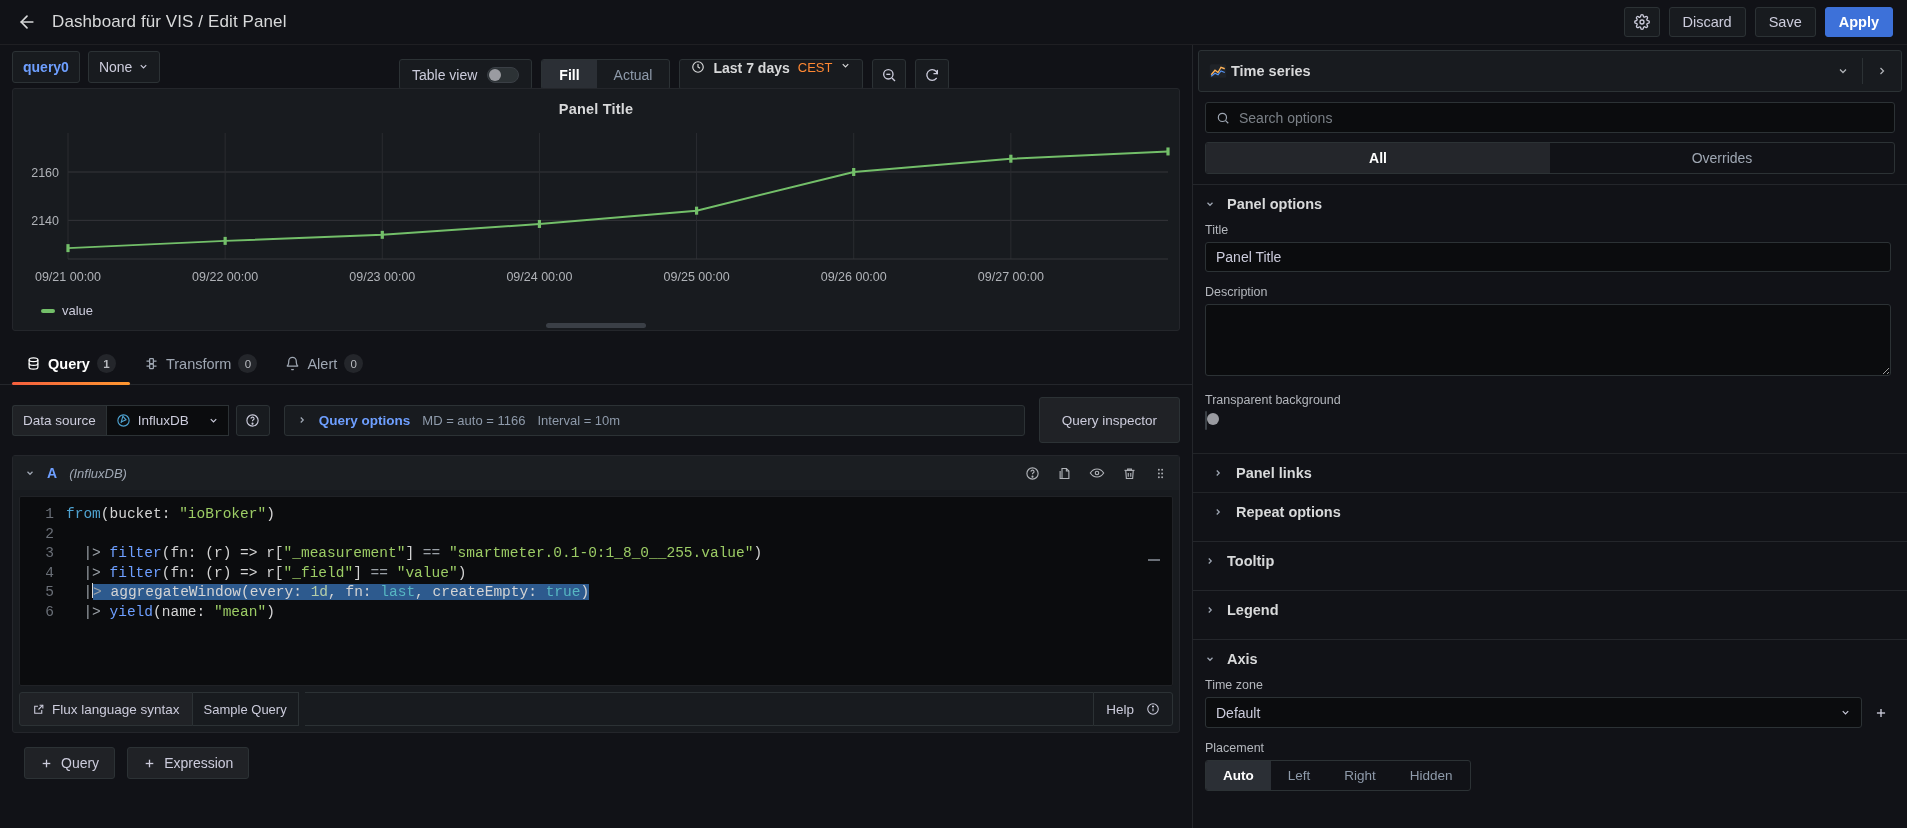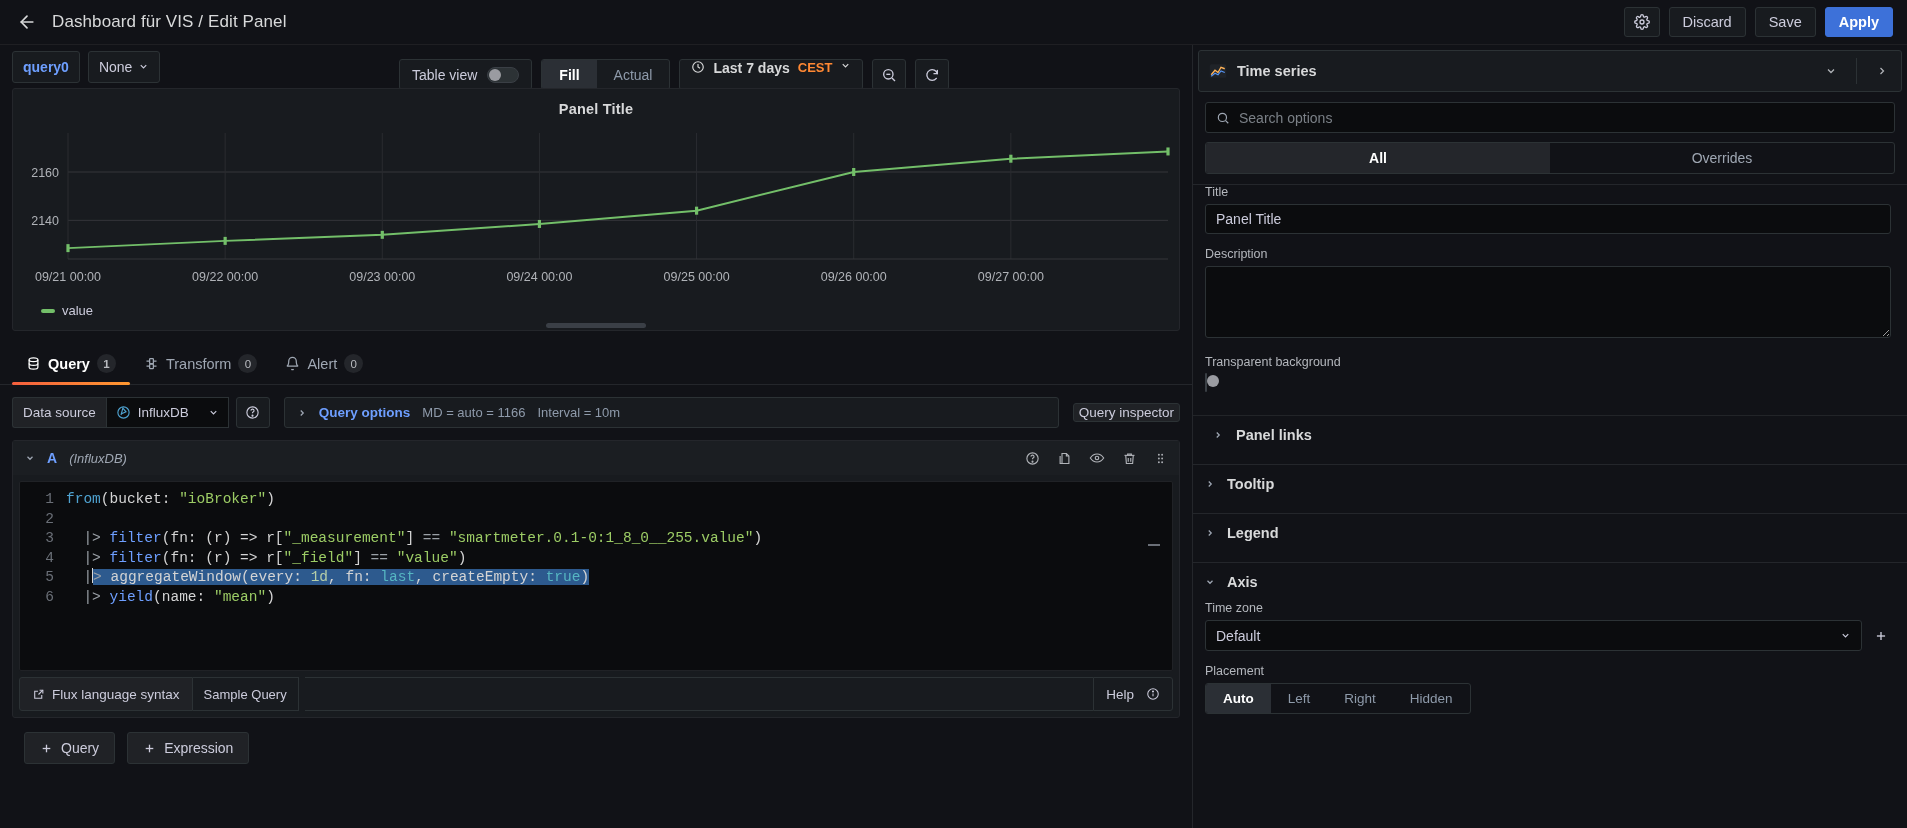--- a/index.html
+++ b/index.html
@@ -82,21 +82,21 @@
   .radio-item {
     padding: 0 17px; display: flex; align-items: center; font-size: 14px; cursor: pointer;
     color: #8e9aaa;
   }
   .radio-item.active { background: #2b2f35; color: #ffffff; font-weight: 700; }
   .timepicker {
     height: 31px; border: 1px solid #2c3235; border-radius: 3px; background: #181b1f;
     display: flex; align-items: flex-start; gap: 8px; padding: 0 11px; font-size: 14px;
     cursor: pointer; color: #d8d9da; font-weight: 600;
   }
-  .tz { color: #ff8833; font-weight: 700; font-size: 13px; }
+  .tz { color: #ff8833; font-weight: 400; font-size: 13px; }
   .sq-btn {
     width: 34px; height: 31px; border: 1px solid #2c3235; border-radius: 3px; background: #181b1f;
     display: flex; align-items: center; justify-content: center; cursor: pointer; color:#ccccdc;
   }
 
   
   .panel-wrap { padding: 0 12px; flex: 0 0 auto; }
   .panel {
     background: #181b1f; border: 1px solid #24262b; border-radius: 3px;
     height: 243px; position: relative; overflow: hidden;
@@ -145,21 +145,21 @@
     background: #0b0c0e; border: 1px solid #2c3235; font-size: 13.5px; color: #ccccdc; cursor: pointer;
   }
   .qopts-expand {
     flex: 1 1 auto; height: 31px; background: #181b1f; border: 1px solid #2c3235;
     display: flex; align-items: center; gap: 12px; padding: 0 12px; margin-left: 7px;
     border-radius: 3px; font-size: 13.5px;
   }
   .qo-link { color: #6e9fff; font-weight: 600; cursor: pointer; }
   .qo-meta { color: #8e9aaa; font-size: 13px; }
   .qinspect {
-    height: 19px; padding: 0 5px; background: #202226; border: 1px solid #2c3235;
+    height: 46px; padding: 0 22px; background: #202226; border: 1px solid #2c3235;
     border-radius: 3px; display: flex; align-items: center; font-size: 13.5px; cursor: pointer;
     color: #ccccdc; margin-left: 7px;
   }
 
   
   .qeditor-wrap { padding: 12px 12px 0 12px; flex: 1 1 auto; min-height: 0; }
   .qeditor { background: #181b1f; border: 1px solid #24262b; border-radius: 3px; }
   .qe-head {
     height: 34px; display: flex; align-items: center; padding: 0 12px; gap: 12px;
     background: #1b1e22;
@@ -208,21 +208,21 @@
   }
   .add-row { display: flex; gap: 12px; padding: 14px 12px 12px 12px; }
   .add-btn {
     height: 32px; padding: 0 15px; display: flex; align-items: center; gap: 8px;
     background: #202226; border: 1px solid #2c3235; border-radius: 3px; cursor: pointer;
     font-size: 14px; color: #ccccdc;
   }
 
   
   .viz-picker {
-    height: 42px; flex: 0 0 42px; display: flex; align-items: center; gap: 10px;
+    height: 42px; flex: 0 0 42px; display: flex; align-items: center; gap: 4px;
     padding: 0 4px 0 10px; border-bottom: 1px solid #24262b; background:#181b1f;
     margin: 5px 5px 0 5px; border:1px solid #2c3235; border-radius:3px;
   }
   .viz-name { font-size: 14.5px; color: #d8d9da; font-weight: 600; }
   .viz-spacer { flex: 1 1 auto; }
   .viz-chev { width: 30px; height: 34px; display:flex; align-items:center; justify-content:center; cursor:pointer; color:#b0b3b8;}
   .viz-divider { width:1px; height: 26px; background:#2c3235; }
   .options-scroll { flex: 1 1 auto; overflow: hidden; padding: 0; }
   .search-box {
     margin: 10px 12px 0 12px; height: 31px; background: #0b0c0e; border: 1px solid #2c3235;
@@ -656,20 +656,28 @@
           </span>
           <input placeholder="Search options" style="">
         </div>
 
         <div class="seg-group">
           <div class="seg active">All</div>
           <div class="seg">Overrides</div>
         </div>
 
         <div class="opt-section">
+          <div class="opt-header">
+            <span class="chev">
+              <svg width="10" height="10" viewBox="0 0 24 24" fill="none" stroke="currentColor" stroke-width="3">
+                  <polyline points="6 9 12 15 18 9"></polyline>
+                </svg>
+            </span>
+            <span>Panel options</span>
+          </div>
           <div class="opt-body">
             <div class="field">
               <span class="field-label">Title</span>
               <input class="field-input" value="Panel Title" style="">
             </div>
             <div class="field">
               <span class="field-label">Description</span>
               <textarea class="field-textarea" style=""></textarea>
             </div>
             <div class="field">
@@ -677,20 +685,28 @@
               <span class="toggle transparent-toggle"><span class="knob"></span></span>
             </div>
           </div>
           <div class="sub-item">
             <span class="chev">
               <svg width="10" height="10" viewBox="0 0 24 24" fill="none" stroke="currentColor" stroke-width="3">
                   <polyline points="9 18 15 12 9 6"></polyline>
                 </svg>
             </span>
             <span>Panel links</span>
+          </div>
+          <div class="sub-item">
+            <span class="chev">
+              <svg width="10" height="10" viewBox="0 0 24 24" fill="none" stroke="currentColor" stroke-width="3">
+                  <polyline points="9 18 15 12 9 6"></polyline>
+                </svg>
+            </span>
+            <span>Repeat options</span>
           </div>
         </div>
 
         <div class="opt-section">
           <div class="opt-header">
             <span class="chev">
               <svg width="10" height="10" viewBox="0 0 24 24" fill="none" stroke="currentColor" stroke-width="3">
                   <polyline points="9 18 15 12 9 6"></polyline>
                 </svg>
             </span>

